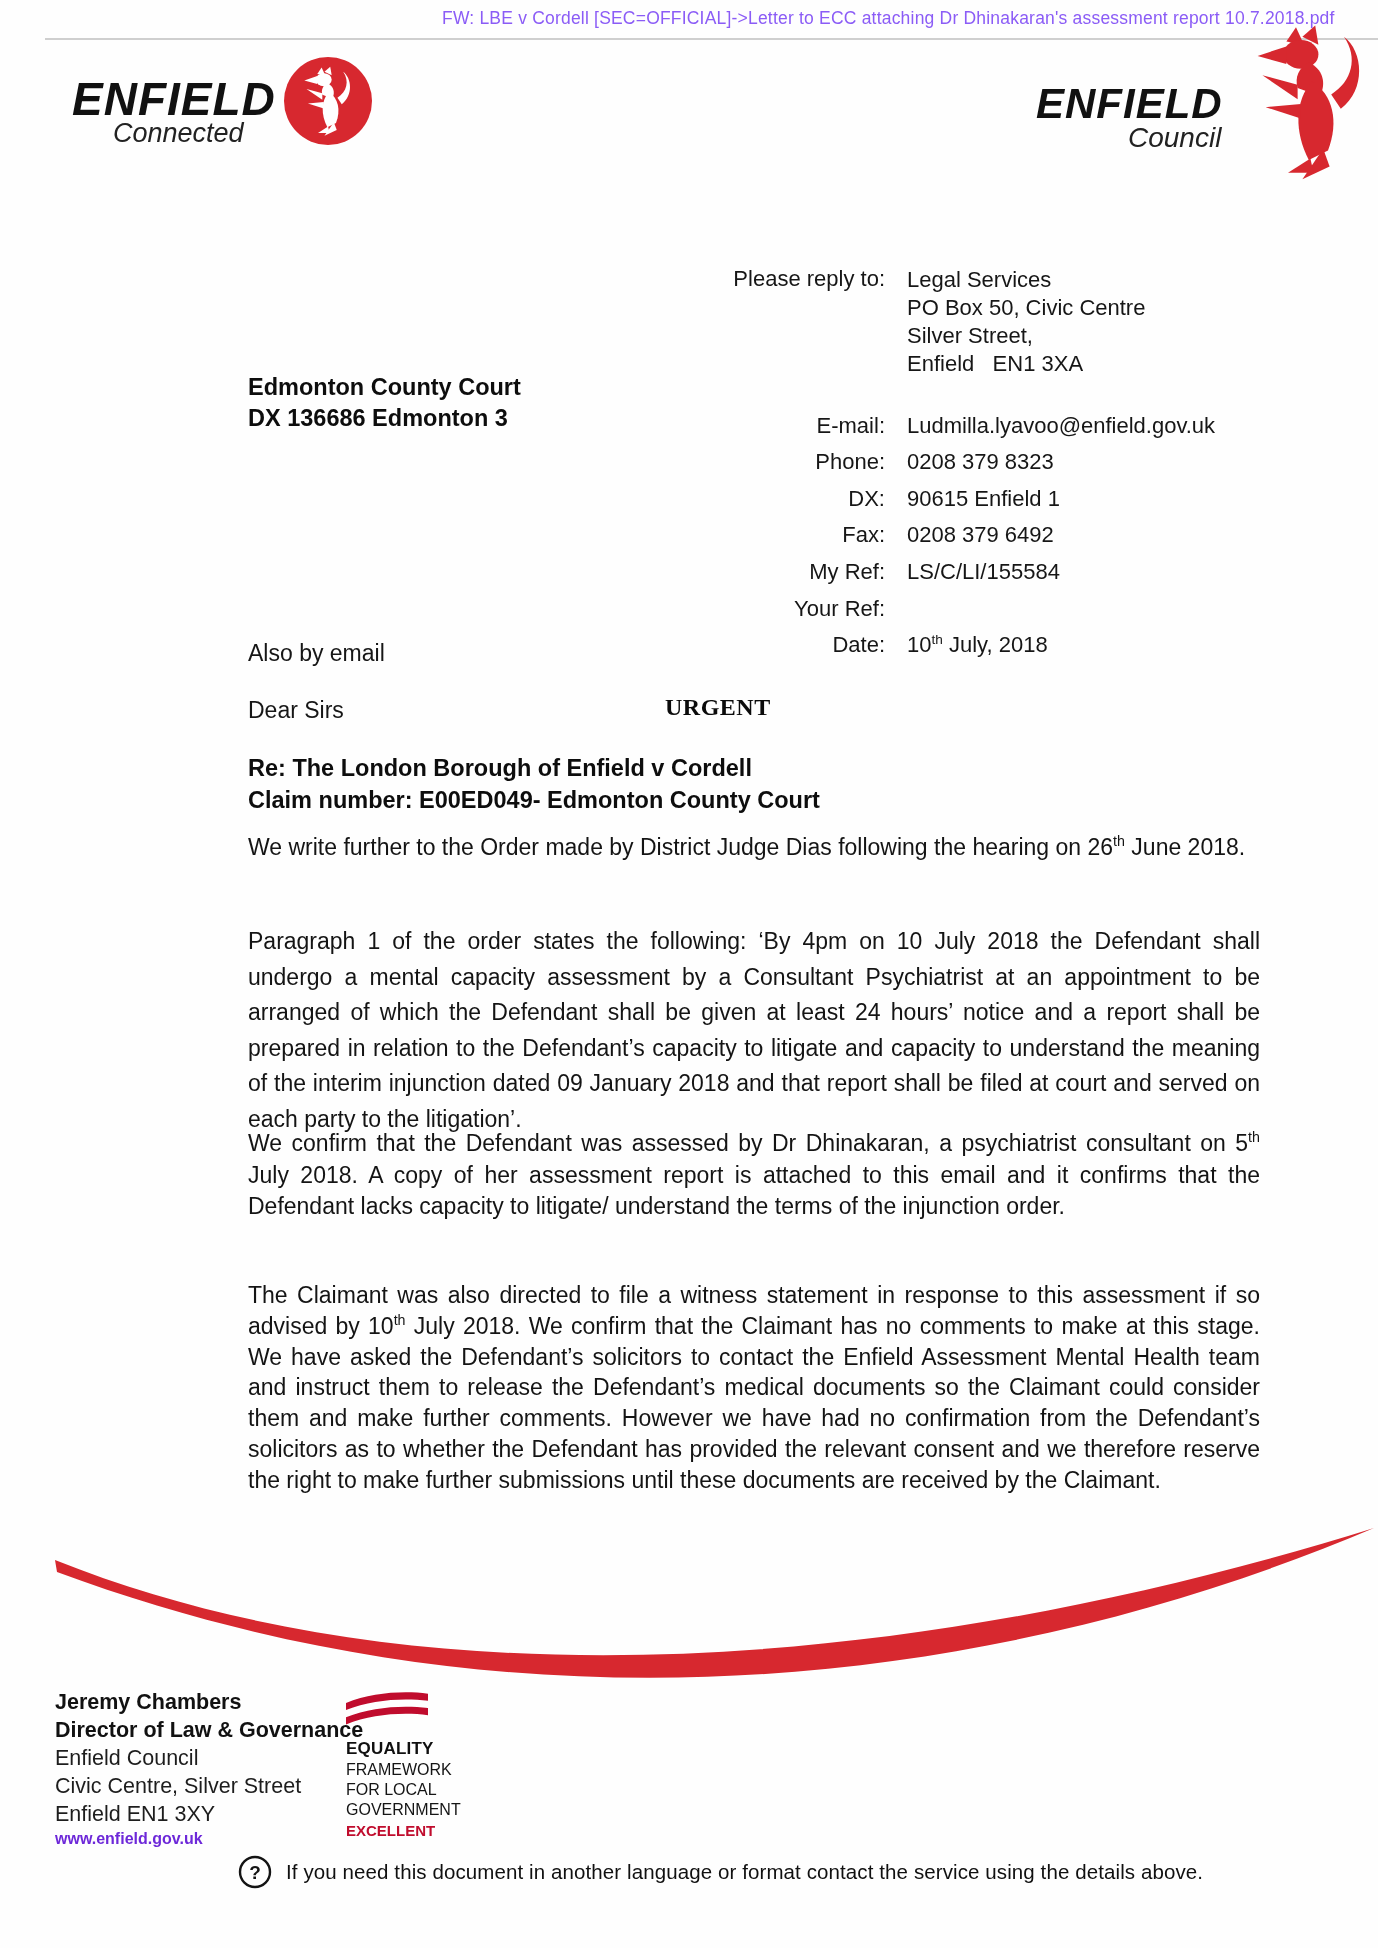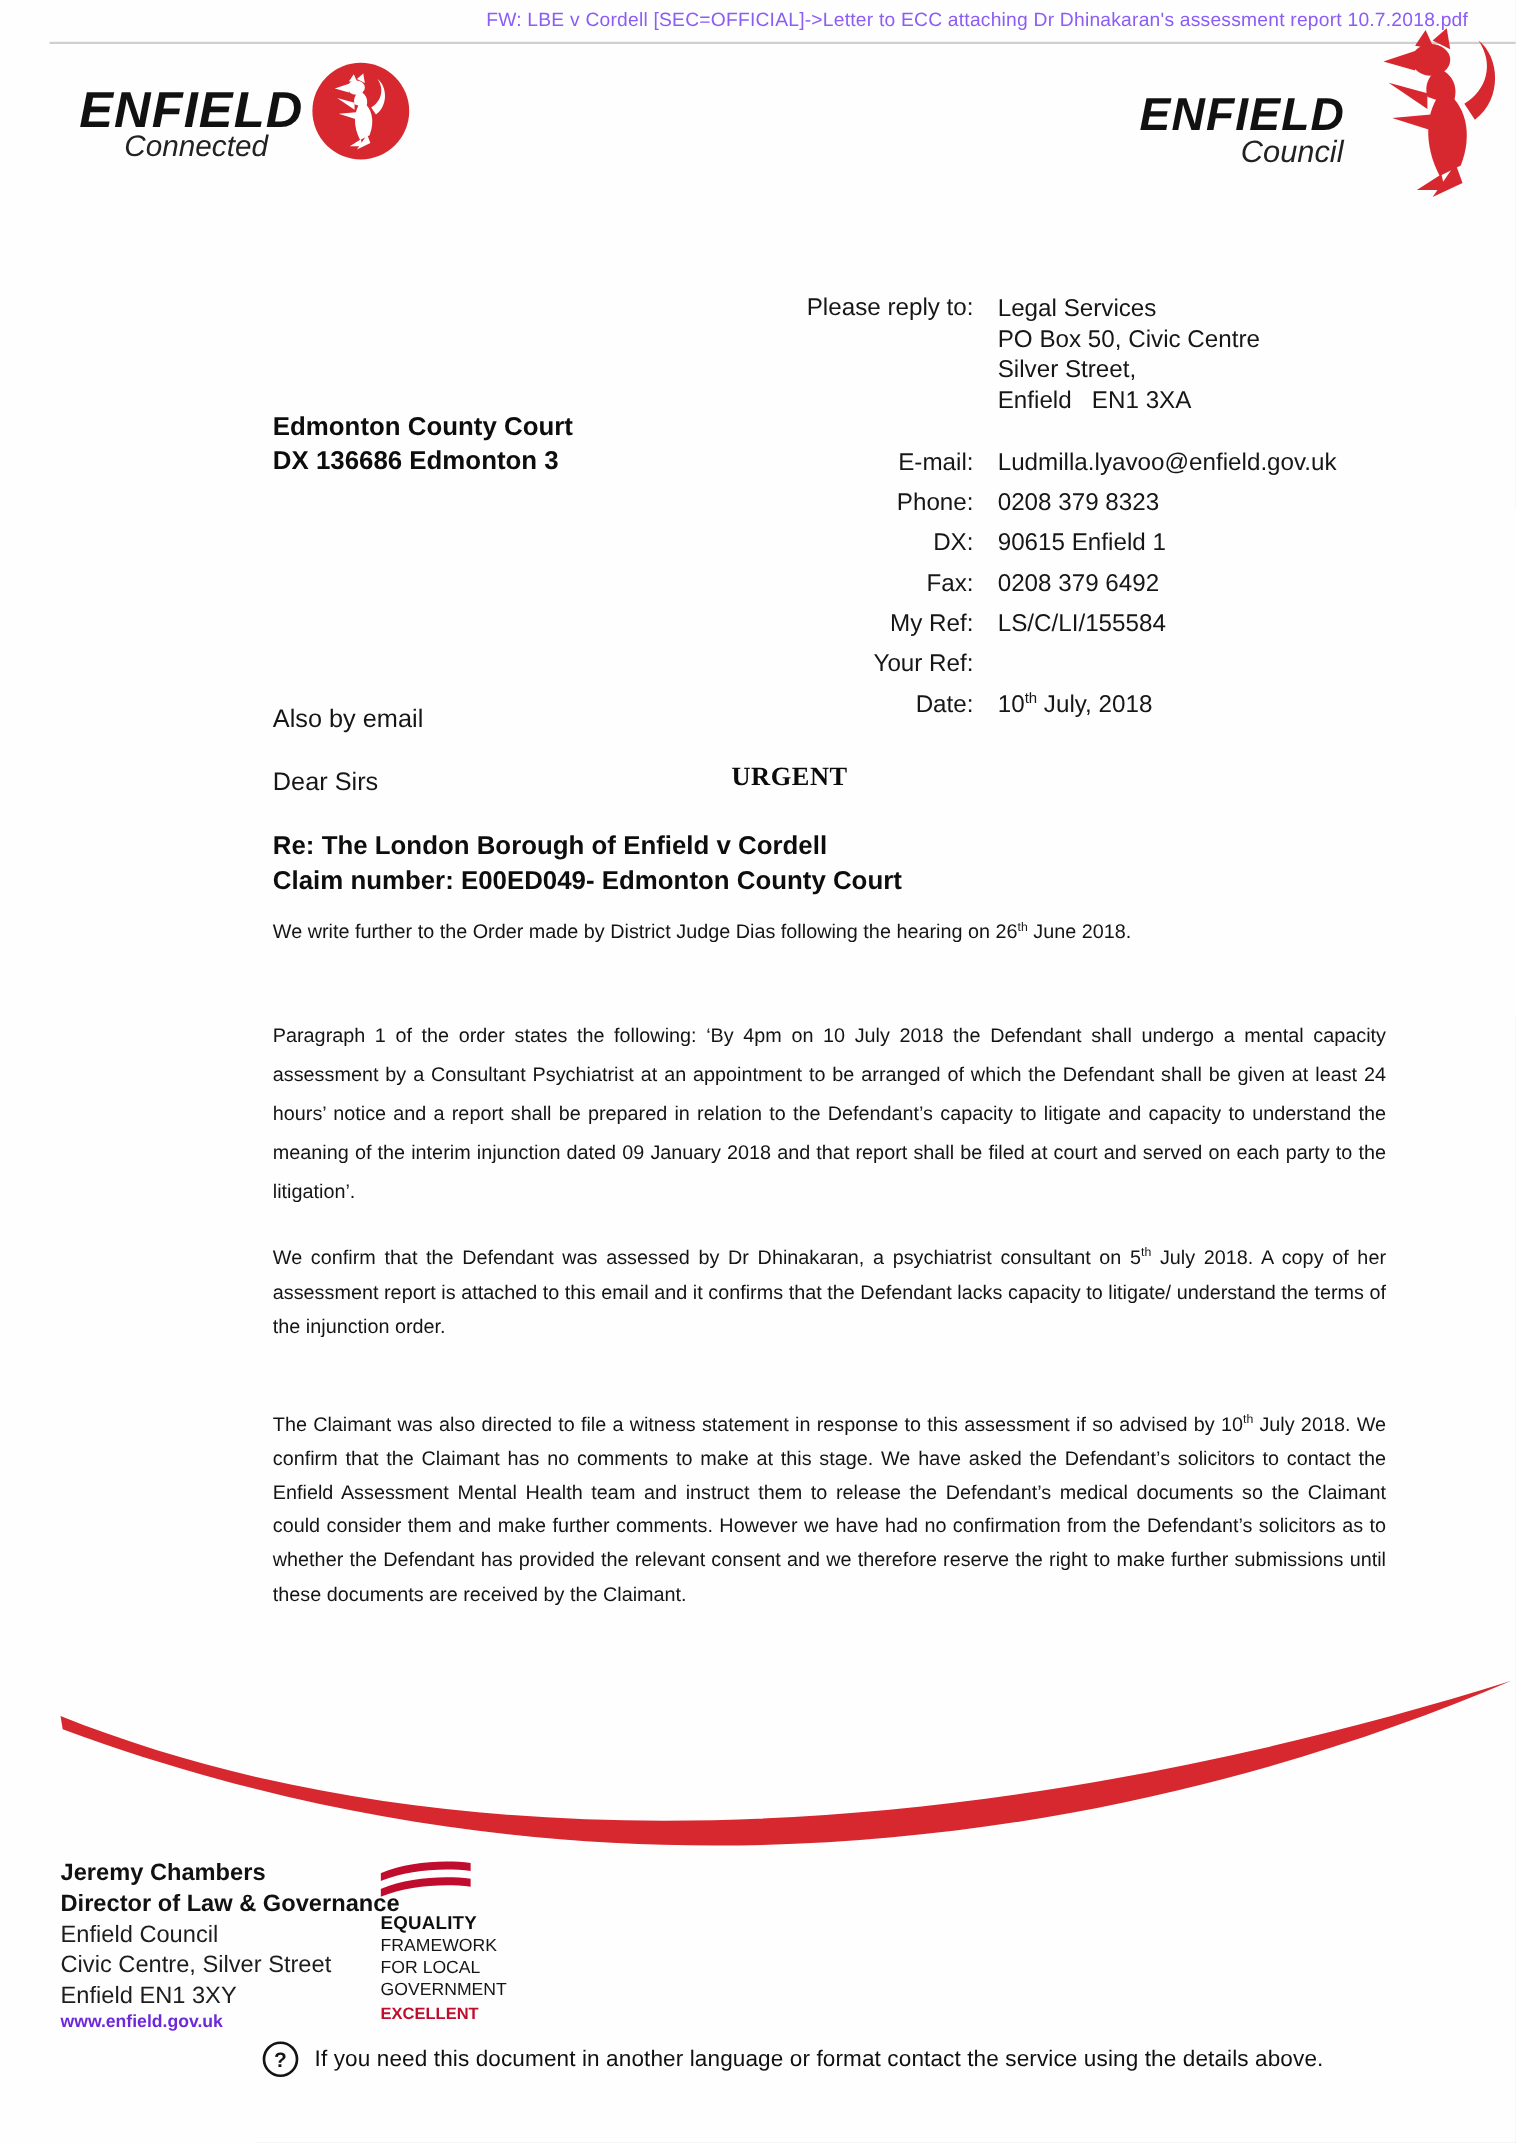--- a/index.html
+++ b/index.html
@@ -23,31 +23,31 @@
   .logo-right-name{position:absolute; left:1036px; top:80px; font-size:42px; font-weight:bold; font-style:italic; letter-spacing:1px; color:#111;}
   .logo-right-tag{position:absolute; left:1128px; top:122px; font-size:28px; font-style:italic; color:#222;}
   .logo-right-beast{position:absolute; left:1238px; top:24px; width:148px; height:160px;}
 
   .reply-label{position:absolute; left:640px; top:266px; width:245px; text-align:right; font-size:22px;}
   .reply-lines{position:absolute; left:907px; top:266px; font-size:22px; line-height:28px;}
 
   .recipient{position:absolute; left:248px; top:372px; font-size:23.5px; font-weight:bold; line-height:31px; color:#0d0d0d;}
 
   .contact{position:absolute; left:640px; top:402px; width:640px; font-size:22px;}
-  .contact-row{display:flex; align-items:center; height:36.6px;}
+  .contact-row{display:flex; align-items:flex-end; height:36.6px;}
   .contact-label{width:245px; text-align:right; flex:none;}
   .contact-value{margin-left:22px; flex:1; white-space:nowrap;}
 
   .also-email{position:absolute; left:248px; top:640px; font-size:23px;}
   .salutation{position:absolute; left:248px; top:697px; font-size:23px;}
   .urgent{position:absolute; left:665px; top:694px; font-size:24px; font-weight:bold; letter-spacing:0.5px; color:#0b0b0b;font-family:Liberation Serif, serif;}
 
   .subject{position:absolute; left:248px; top:752px; font-size:23.5px; font-weight:bold; line-height:32px; color:#0d0d0d;}
 
-  .para{position:absolute; left:248px; width:1012px; font-size:18px; text-align:justify; color:#141414;}
+  .para{position:absolute; left:248px; width:1012px; font-size:23px; text-align:justify; color:#141414;}
   .para-1{top:832px; line-height:31px;}
   .para-2{top:924px; line-height:35.5px;}
   .para-3{top:1128px; line-height:31.5px;}
   .para-4{top:1280px; line-height:30.8px;}
   .run-sup{vertical-align:super; font-size:0.62em; line-height:0;}
   .run-italic{}
 
   .swoosh{position:absolute; left:0; top:1518px; width:1378px; height:185px;}
 
   .sig{position:absolute; left:55px; top:1688px; font-size:21.5px; line-height:28px; color:#1d1d1d;}

